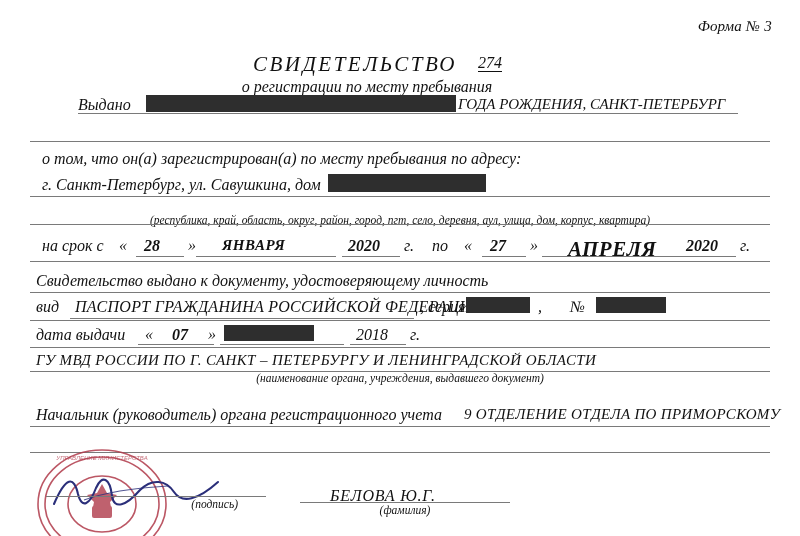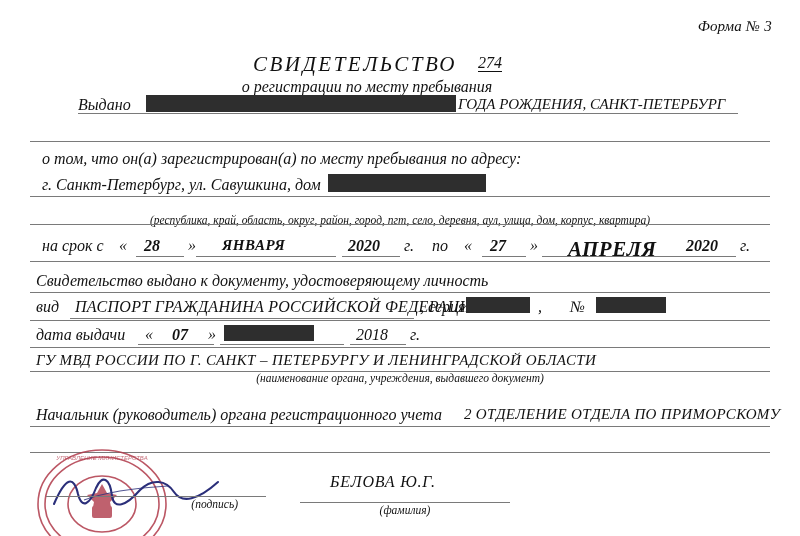--- a/index.html
+++ b/index.html
@@ -139,21 +139,21 @@
 
   .r-nach { top: 406px; left: 36px; }
   .r-nach-val { top: 406px; left: 464px; font-size: 15px; letter-spacing: 0.3px; }
   .line10 { top: 426px; left: 30px; width: 740px; }
   .r-nach-val2 { top: 432px; left: 36px; font-size: 15px; letter-spacing: 0.3px; }
   .line11 { top: 452px; left: 30px; width: 740px; }
   .cap4 { top: 453px; }
 
   .cap5 { top: 498px; left: 78px; width: 160px; text-align: right; font-size: 11.5px; }
   .line12 { top: 496px; left: 46px; width: 220px; }
-  .r-fam { top: 473px; left: 330px; font-size: 16px; letter-spacing: 0.8px; }
+  .r-fam { top: 487px; left: 330px; font-size: 16px; letter-spacing: 0.8px; }
   .line13 { top: 502px; left: 300px; width: 210px; }
   .cap6 { top: 504px; left: 300px; width: 210px; text-align: center; font-size: 11.5px; }
 
   
   .sig {
     top: 470px;
     left: 48px;
     width: 180px;
     height: 44px;
     pointer-events: none;
@@ -242,21 +242,21 @@
   <div class="abs rule u-issue-d"></div>
   <div class="abs rule u-issue-m"></div>
   <div class="abs rule u-issue-y"></div>
   <div class="abs rule line8"></div>
 
   <div class="abs r-organ">ГУ  МВД  РОССИИ  ПО  Г. САНКТ – ПЕТЕРБУРГУ  И  ЛЕНИНГРАДСКОЙ ОБЛАСТИ</div>
   <div class="abs rule line9"></div>
   <div class="abs small-caption cap3">(наименование органа, учреждения, выдавшего документ)</div>
 
   <div class="abs lbl r-nach">Начальник (руководитель) органа регистрационного учета</div>
-  <div class="abs r-nach-val">2 ОТДЕЛЕНИЕ ОТДЕЛА  ПО ПРИМОРСКОМУ</div>
+  <div class="abs r-nach-val">9 ОТДЕЛЕНИЕ ОТДЕЛА  ПО ПРИМОРСКОМУ</div>
   <div class="abs rule line10"></div>
   <div class="abs rule line11"></div>
 
   <svg class="abs stamp" viewBox="0 0 148 120">
     <g fill="none" stroke="#b03a4a" stroke-width="1.6" opacity="0.85">
       <ellipse cx="74" cy="60" rx="64" ry="54"></ellipse>
       <ellipse cx="74" cy="60" rx="57" ry="47"></ellipse>
       <ellipse cx="74" cy="60" rx="34" ry="28"></ellipse>
     </g>
     <g fill="#b03a4a" opacity="0.8">

